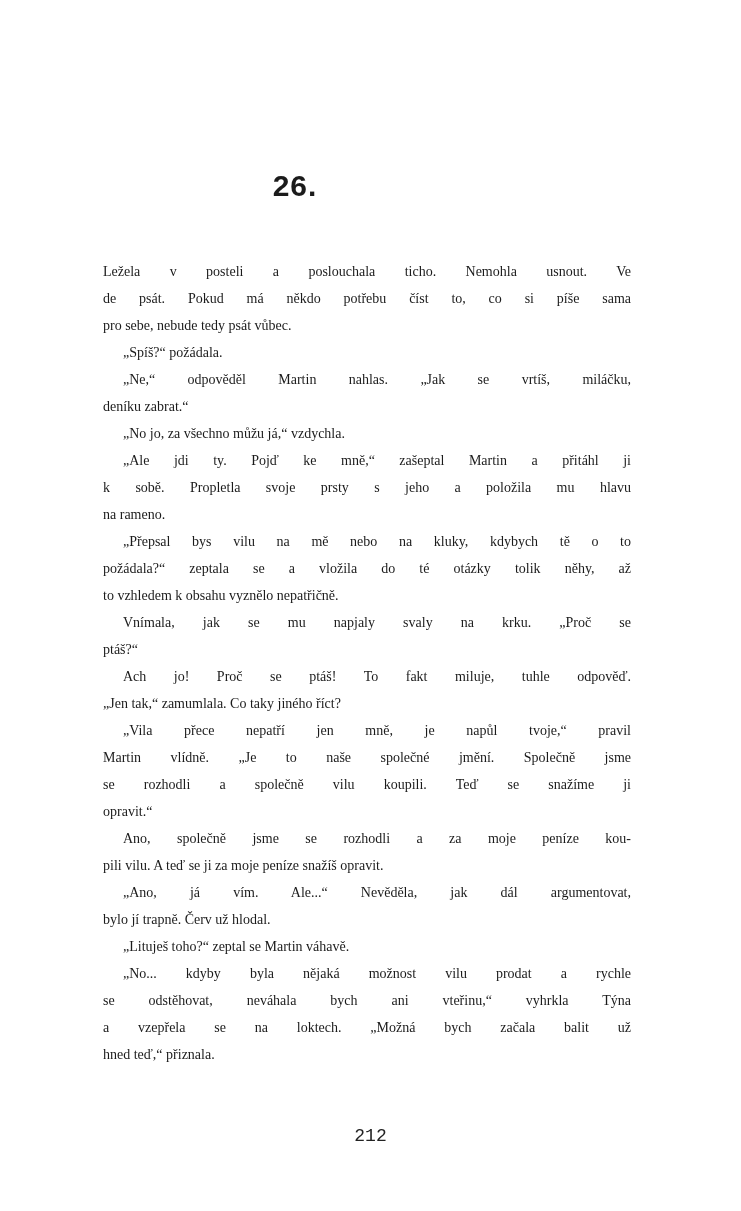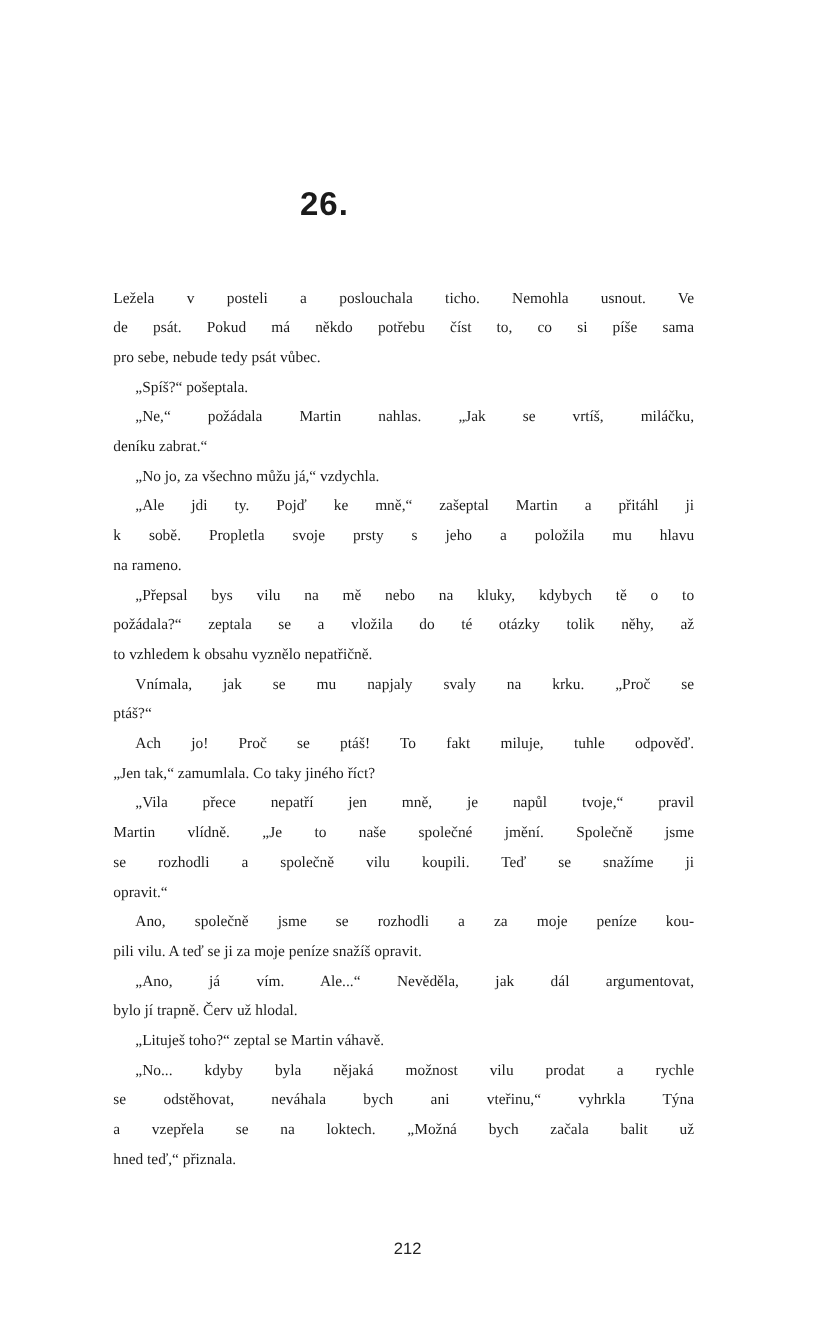--- a/index.html
+++ b/index.html
@@ -51,43 +51,43 @@
   }
   .line.ind {
     padding-left: 20px;
   }
   .page-number {
     position: absolute;
     top: 1124px;
     left: 0;
     width: 741px;
     text-align: center;
-    font-family: Liberation Sans, sans-serif;
-    font-size: 15px;
+    font-family: Liberation Mono, monospace;
+    font-size: 18px;
     line-height: 24px;
     color: #222222;
   }
 </style>
 </head>
 <body>
 
 <div class="book-page">
   <div class="chapter-heading">26.</div>
 
   <div class="text-column">
       <div>
         <div class="line just">Ležela v posteli a poslouchala ticho. Nemohla usnout. Ve</div>
         <div class="line just">de psát. Pokud má někdo potřebu číst to, co si píše sama</div>
         <div class="line">pro sebe, nebude tedy psát vůbec.</div>
       </div>
       <div>
-        <div class="line ind">„Spíš?“ pošeptala.</div>
+        <div class="line ind">„Spíš?“ požádala.</div>
       </div>
       <div>
-        <div class="line just ind">„Ne,“ požádala Martin nahlas. „Jak se vrtíš, miláčku,</div>
+        <div class="line just ind">„Ne,“ odpověděl Martin nahlas. „Jak se vrtíš, miláčku,</div>
         <div class="line">deníku zabrat.“</div>
       </div>
       <div>
         <div class="line ind">„No jo, za všechno můžu já,“ vzdychla.</div>
       </div>
       <div>
         <div class="line just ind">„Ale jdi ty. Pojď ke mně,“ zašeptal Martin a přitáhl ji</div>
         <div class="line just">k sobě. Propletla svoje prsty s jeho a položila mu hlavu</div>
         <div class="line">na rameno.</div>
       </div>

